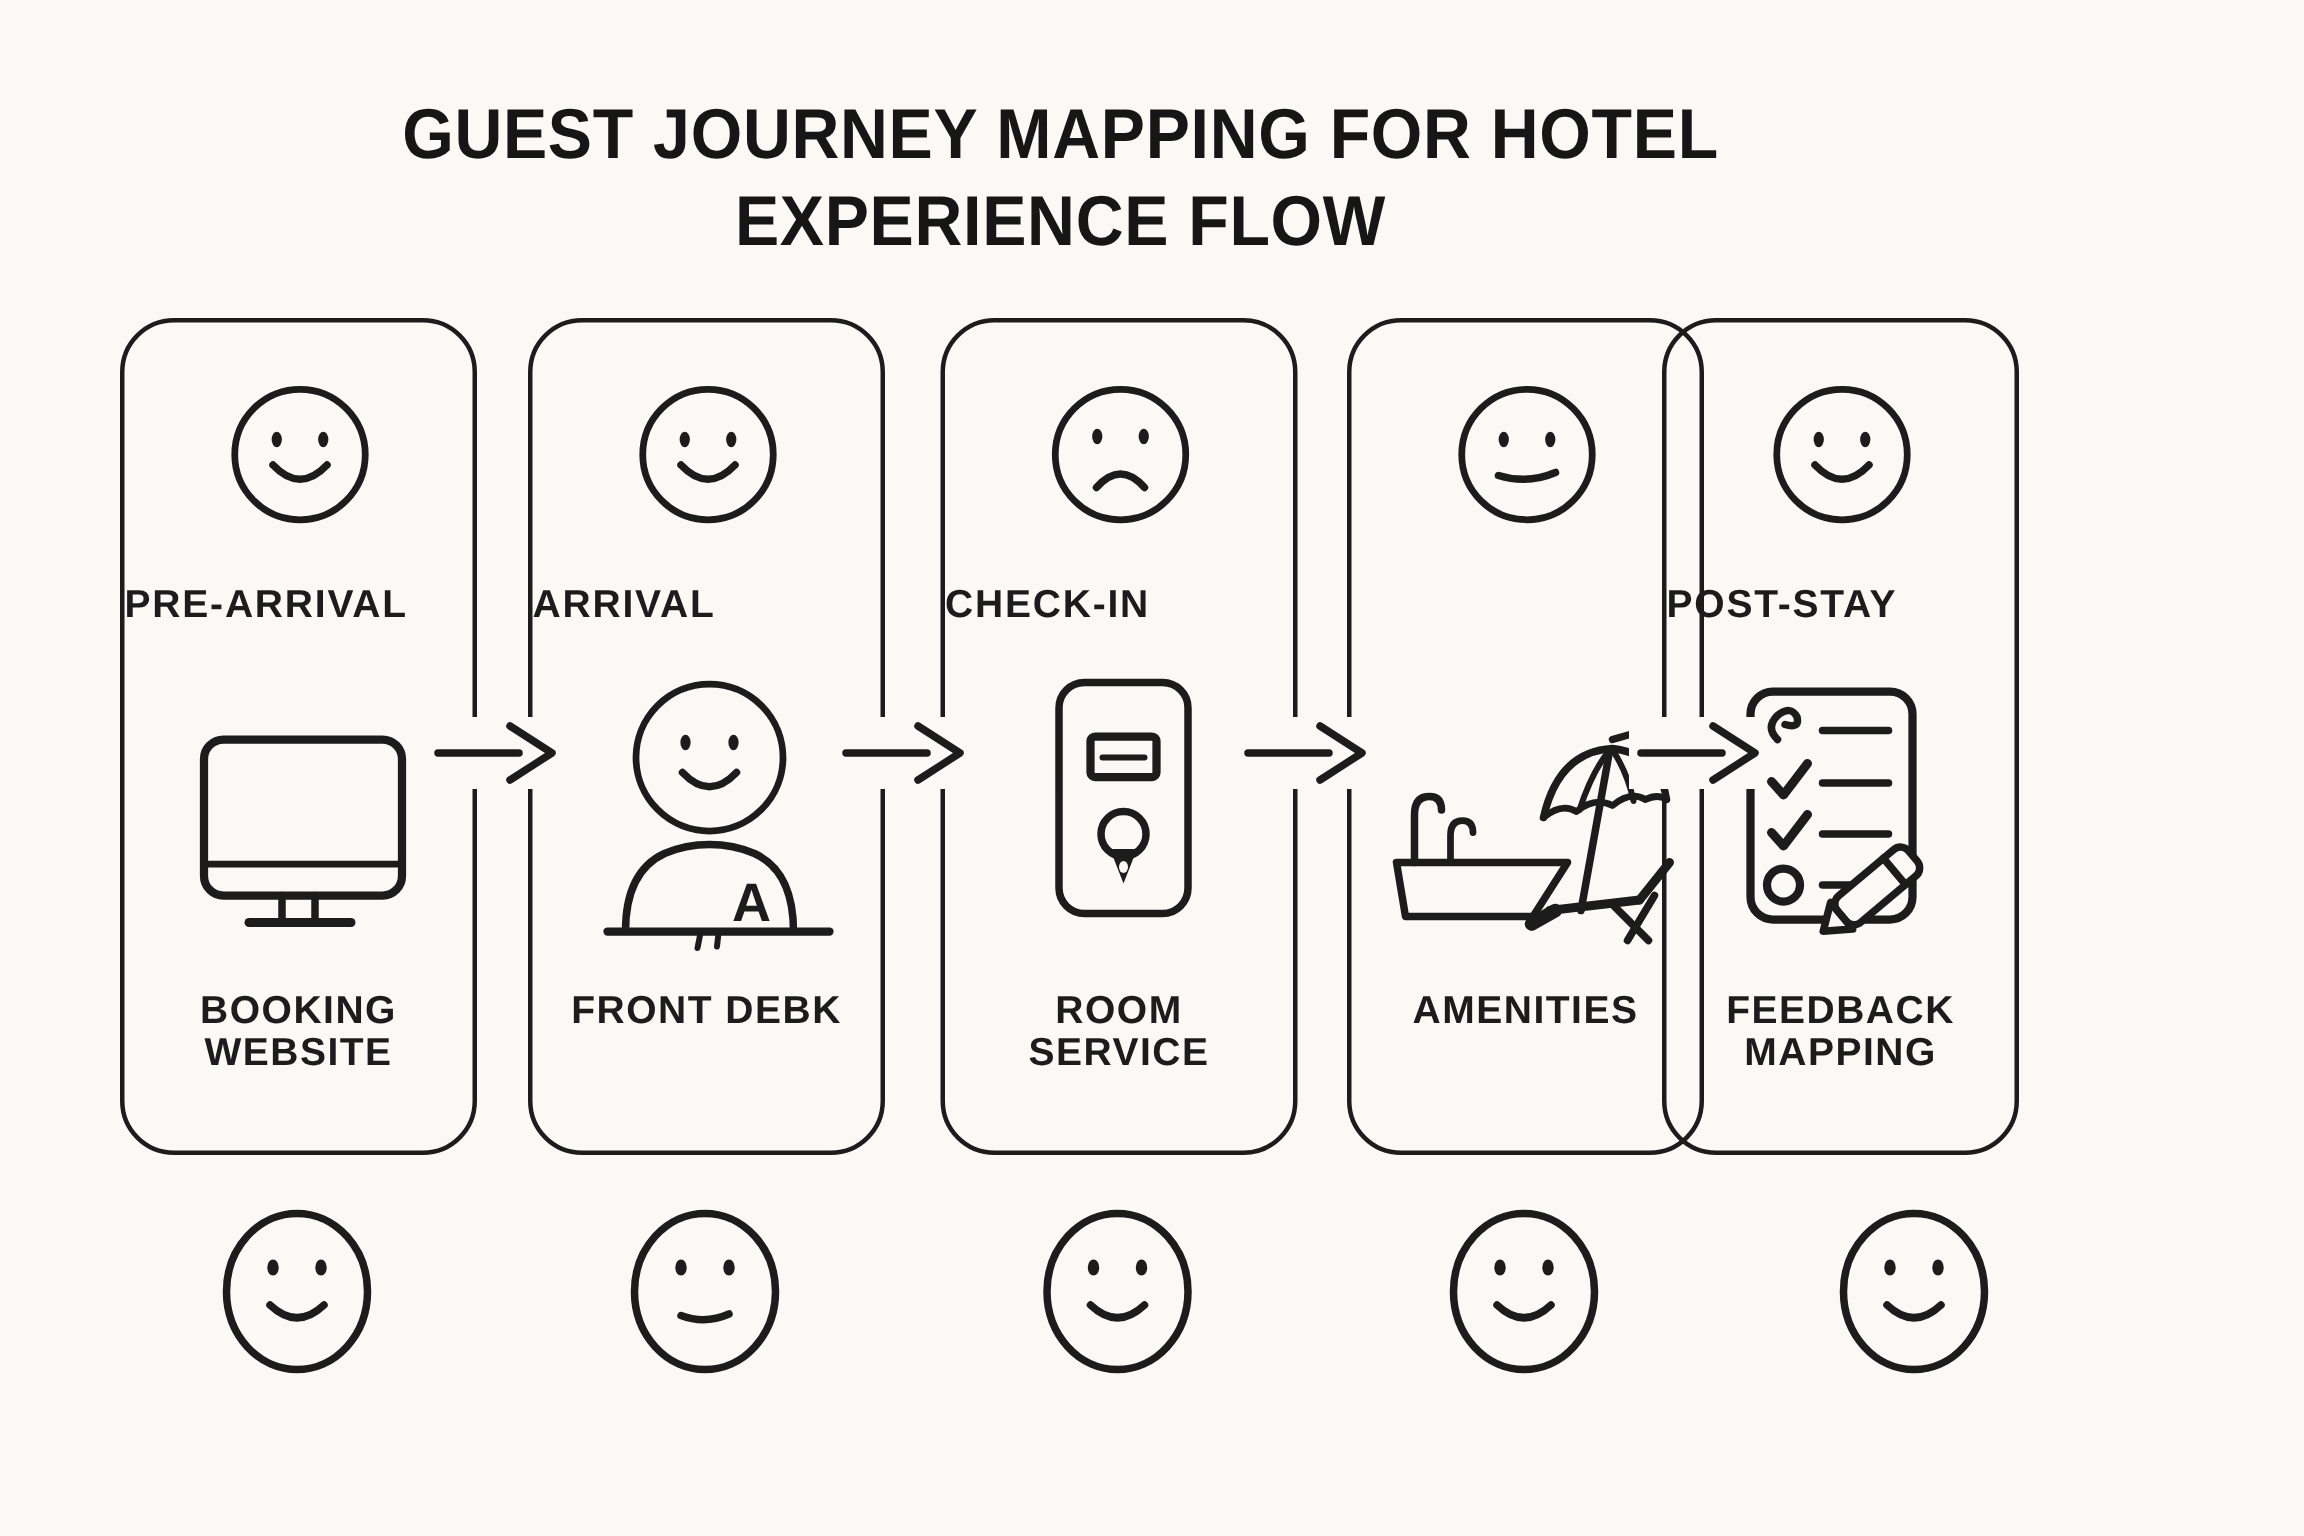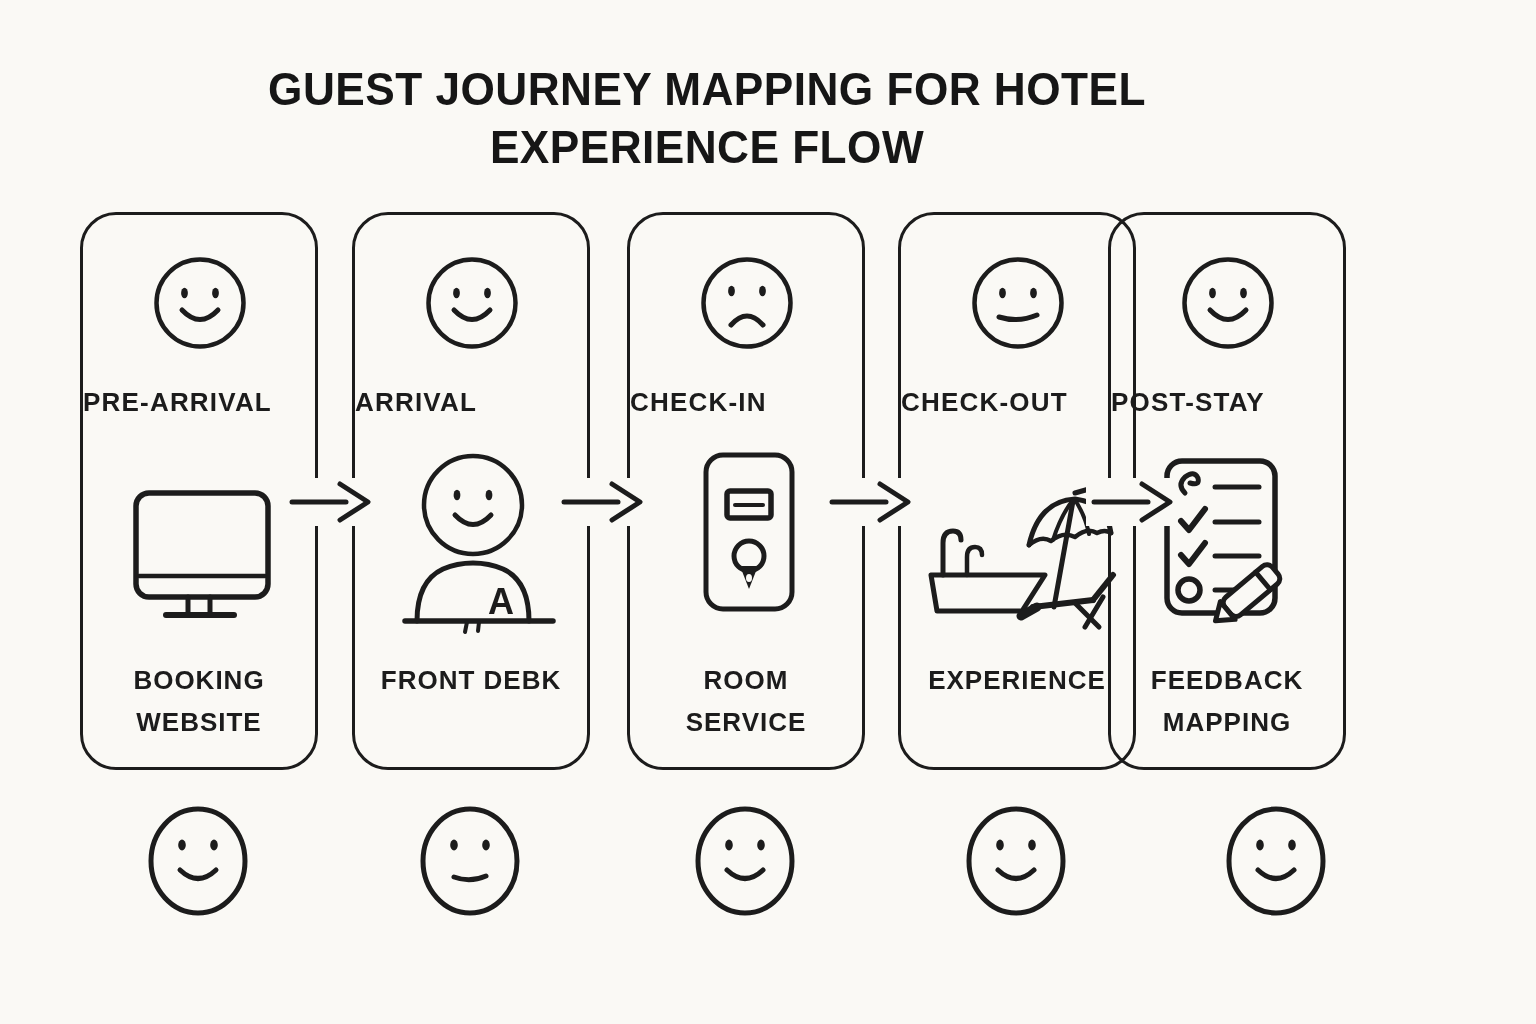--- a/index.html
+++ b/index.html
@@ -27,21 +27,21 @@
   .stage-label{
     position:absolute; top:172px; left:0; width:100%;
     text-align:left; font-weight:bold; font-size:26px; letter-spacing:1.2px;
   }
   .sub-label{
     position:absolute; top:444px; left:0; width:100%;
     display:flex; justify-content:center;
   }
   .sub-label span{
     display:inline-block; max-width:182px; text-align:center;
-    font-weight:bold; font-size:26px; line-height:42px; letter-spacing:1px;
+    font-weight:bold; font-size:26px; line-height:28px; letter-spacing:1px;
   }
   .icon{position:absolute;}
   .icon-monitor{left:49px; top:274px;}
   .icon-person{left:0px; top:236px;}
   .icon-hanger{left:72px; top:236px;}
   .icon-amenities{left:22px; top:270px;}
   .icon-checklist{left:52px; top:242px;}
   .arrow{position:absolute; top:478px;}
   .arrow-1{left:284px}.arrow-2{left:556px}.arrow-3{left:824px}.arrow-4{left:1086px}
   .bottom-face{position:absolute; top:804px;}
@@ -125,21 +125,20 @@
     </div>
   </div>
 
   <div class="card card-4">
     <svg class="top-face" width="96" height="96" viewBox="0 0 96 96">
       <circle class="ink" cx="48" cy="48" r="43.5" stroke-width="4.5"></circle>
       <ellipse class="fill-ink" cx="32.5" cy="38" rx="3.4" ry="5.2"></ellipse>
       <ellipse class="fill-ink" cx="63.5" cy="38" rx="3.4" ry="5.2"></ellipse>
       <path class="ink" stroke-width="5" d="M29,62 Q48,68 67,60"></path>
     </svg>
-    <div class="stage-label">CHECK-OUT</div>
     <svg class="icon icon-amenities" width="196" height="146" viewBox="0 0 196 146">
 
       <path class="ink" stroke-width="5" d="M8,90 L122,90 L99,126 L14,126 Z"></path>
       <path class="ink" stroke-width="5" d="M20,90 L20,58 Q20,46 30,46 Q38,46 38,55"></path>
       <path class="ink" stroke-width="4.5" d="M44,90 L44,72 Q44,62 52,62 Q59,62 59,70"></path>
 
       <path class="ink" stroke-width="5" d="M106,60 Q116,16 152,14 Q184,18 188,48"></path>
       <path class="ink" stroke-width="4.5" d="M106,60 Q118,50 128,56 Q140,46 152,52 Q164,42 174,48 Q182,44 188,48"></path>
       <path class="ink" stroke-width="4" d="M150,15 Q138,30 130,55"></path>
       <path class="ink" stroke-width="4" d="M152,15 Q162,30 166,49"></path>
@@ -147,21 +146,21 @@
 
       <line class="ink" x1="150" y1="16" x2="131" y2="122" stroke-width="5"></line>
 
       <line class="ink" x1="110" y1="122" x2="170" y2="115" stroke-width="6"></line>
       <line class="ink" x1="170" y1="115" x2="190" y2="90" stroke-width="6"></line>
       <line class="ink" x1="152" y1="118" x2="176" y2="142" stroke-width="5"></line>
       <line class="ink" x1="180" y1="112" x2="162" y2="142" stroke-width="5"></line>
       <line class="ink" x1="98" y1="131" x2="114" y2="122" stroke-width="9"></line>
     </svg>
     <div class="sub-label">
-      <span>EXPERIENCE</span>
+      <span>AMENITIES</span>
     </div>
   </div>
 
   <div class="card card-5">
     <svg class="top-face" width="96" height="96" viewBox="0 0 96 96">
       <circle class="ink" cx="48" cy="48" r="43.5" stroke-width="4.5"></circle>
       <ellipse class="fill-ink" cx="32.5" cy="38" rx="3.4" ry="5.2"></ellipse>
       <ellipse class="fill-ink" cx="63.5" cy="38" rx="3.4" ry="5.2"></ellipse>
       <path class="ink" stroke-width="5" d="M30,55 Q48,74 66,55"></path>
     </svg>

